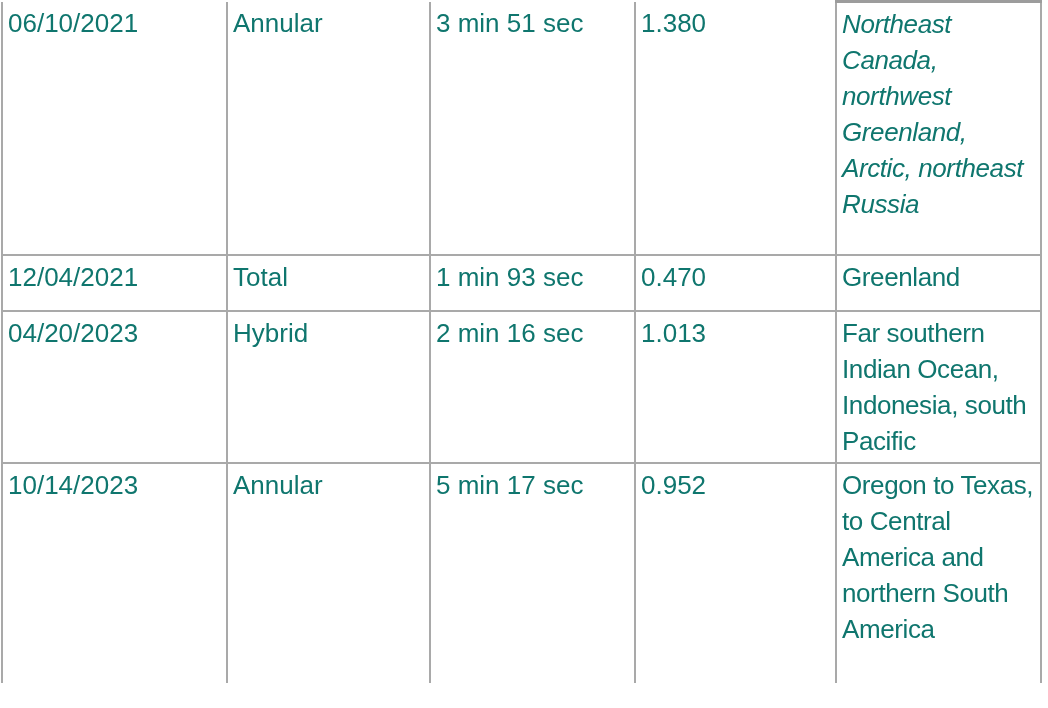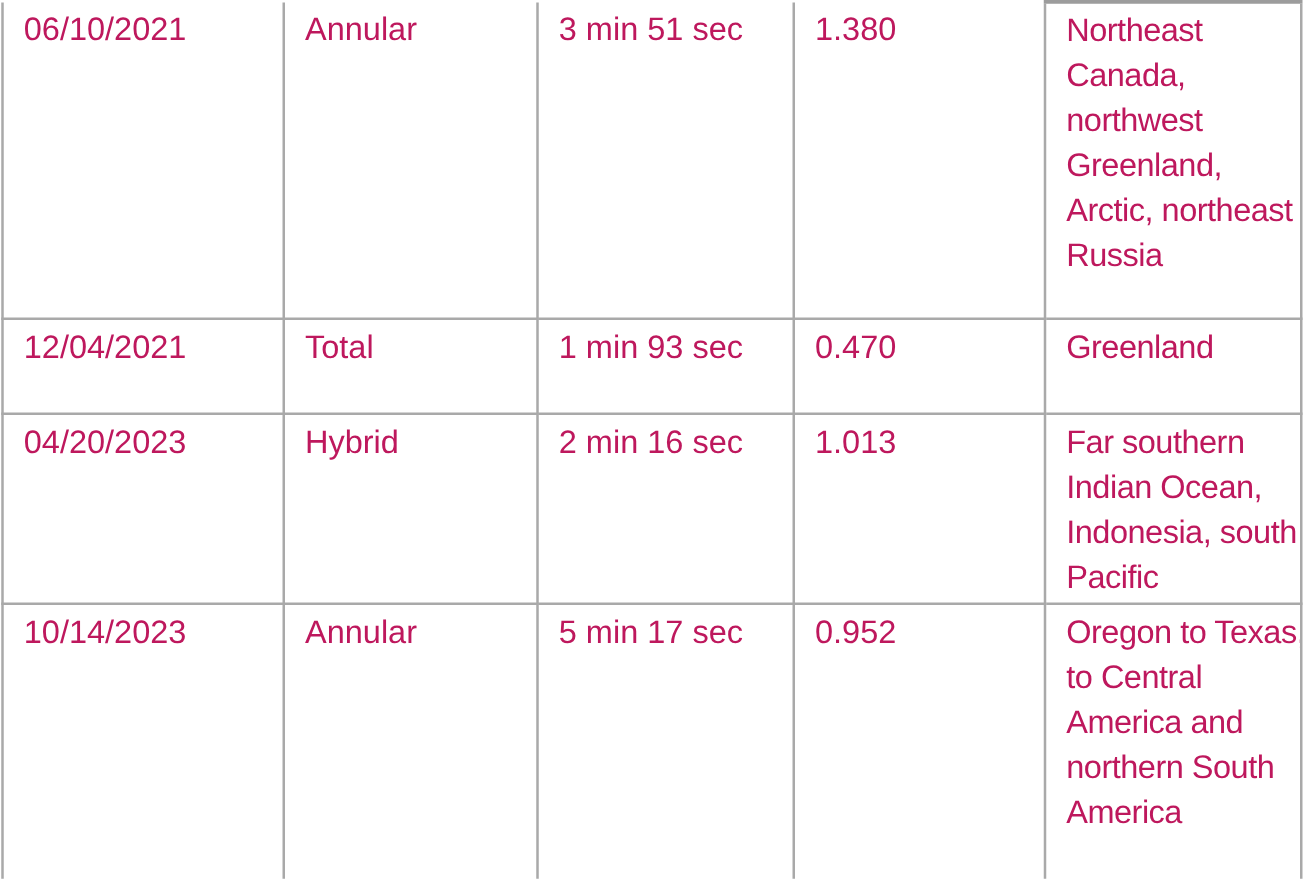--- a/index.html
+++ b/index.html
@@ -13,34 +13,34 @@
   }
   table.eclipse-table {
     border-collapse: collapse;
     table-layout: fixed;
     margin-left: 1px;
     width: 1039px;
   }
   td.cell {
     border: 2px solid #a9a9a9;
     vertical-align: top;
-    padding: 3px 2px 3px 16px;
+    padding: 3px 2px 3px 5px;
     font-size: 26px;
     line-height: 36px;
-    color: #be185d;
+    color: #0f766e;
     white-space: pre;
     overflow: hidden;
   }
   
   tr.row-1 td.cell { border-top: none; }
-  tr.row-1 td.col-visibility { border-top: 3px solid #9c9c9c; }
+  tr.row-1 td.col-visibility { border-top: 3px solid #9c9c9c; font-style: italic; }
   tr.row-4 td.cell { border-bottom: none; }
   td.col-visibility { letter-spacing: -0.4px; }
   tr.row-1 { height: 253px; }
-  tr.row-2 { height: 76px; border-radius: 32px; }
+  tr.row-2 { height: 56px; border-radius: 32px; }
   tr.row-3 { height: 152px; }
   tr.row-4 { height: 220px; }
 </style>
 </head>
 <body>
 
 <table class="eclipse-table">
   <colgroup>
     <col style="width:225px">
     <col style="width:203px">

